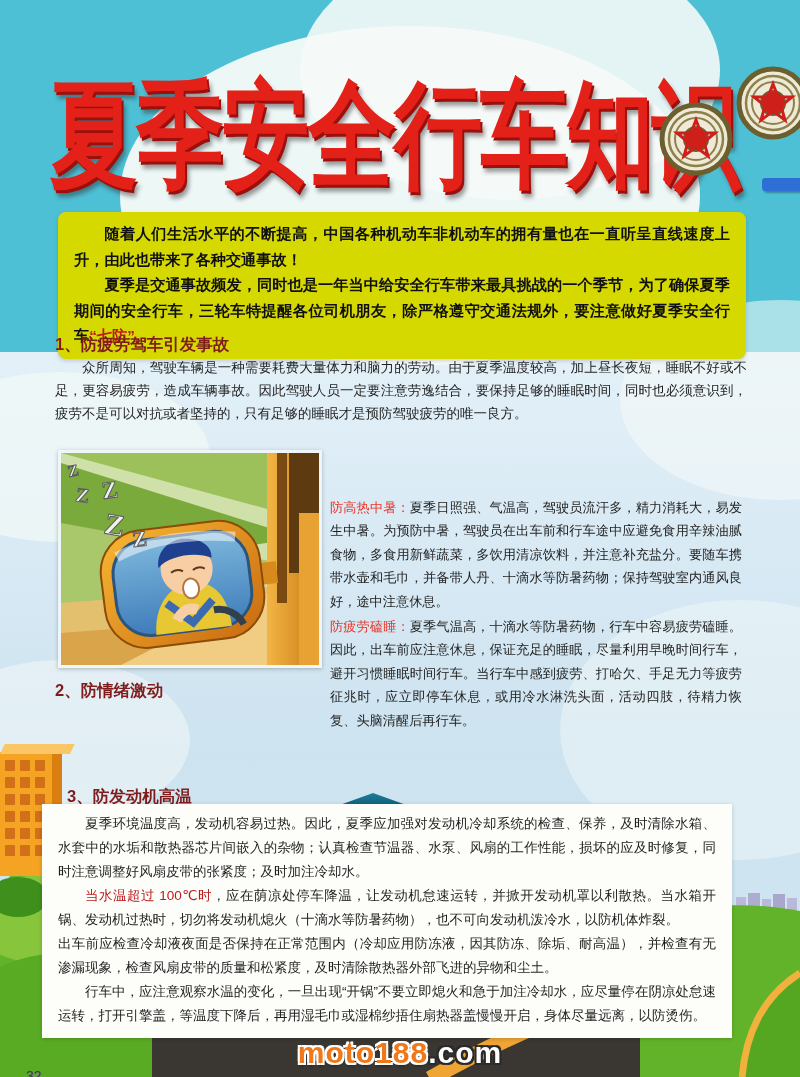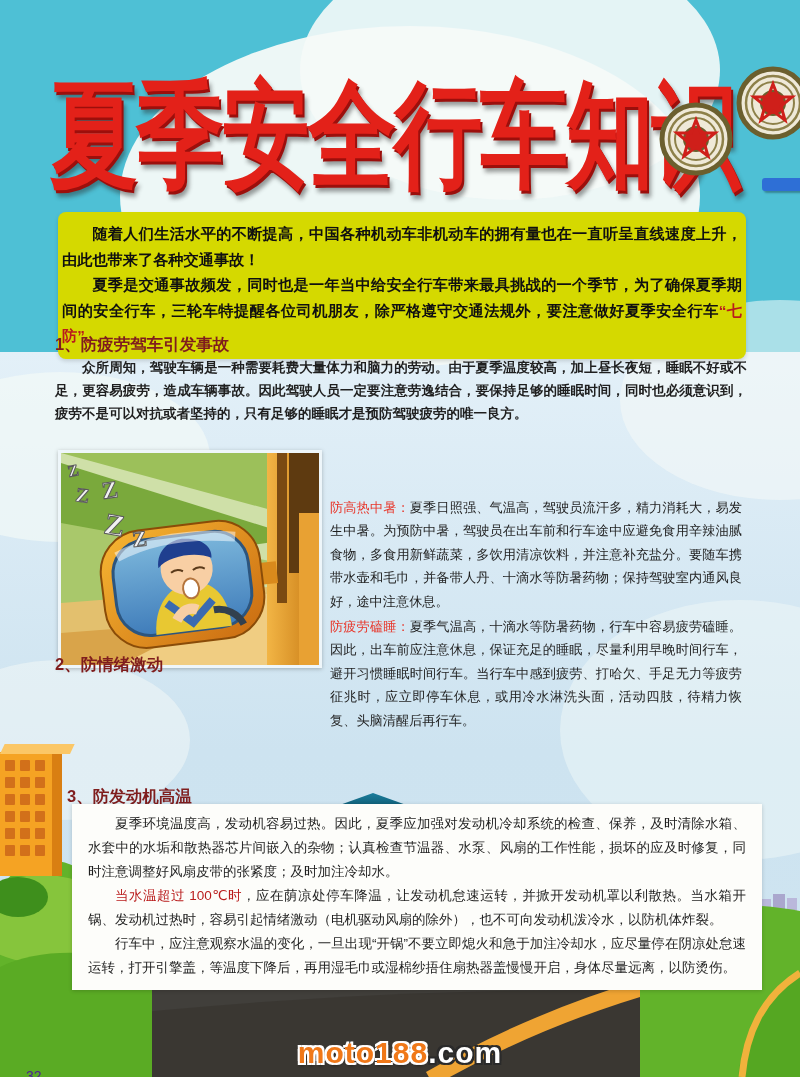--- a/index.html
+++ b/index.html
@@ -28,45 +28,45 @@
   }
   .title-dash{position:absolute;left:712px;top:120px;width:95px;height:13px;
     background:#2e6fd6;border-radius:3px;box-shadow:2px 2px 2px rgba(0,0,0,.3);}
   .wheel{position:absolute;}
   .wheel-a{left:607px;top:42px;}
   .wheel-b{left:684px;top:6px;}
 
   
   .intro-box{
     position:absolute;left:58px;top:212px;width:688px;box-sizing:border-box;
-    background:#d5d900;border-radius:8px;padding:9px 4px 10px;
+    background:#d5d900;border-radius:8px;padding:9px 16px 10px;
     color:#101010;font-weight:bold;font-size:15.2px;line-height:25.5px;
     text-align:justify;box-shadow:0 2px 4px rgba(0,0,0,.15);
   }
   .intro-box p{margin:0;text-indent:2em;}
   .hl-red{color:#b91c1c;}
 
   
   .sec-head{position:absolute;left:55px;color:#7f1d1d;font-weight:bold;font-size:16.5px;}
   .sec-body{position:absolute;left:55px;width:692px;color:#1f1f1f;font-size:13.5px;
-    line-height:23px;text-align:justify;font-weight:bold;}
+    line-height:23px;text-align:justify;}
   .sec-body p{margin:0;text-indent:2em;}
   .head-1{top:334px;} .body-1{top:356px;}
-  .head-2{top:654px;} .body-2{top:700px;line-height:24px;}
+  .head-2{top:680px;} .body-2{top:700px;line-height:24px;}
   .head-3{top:786px;margin-left:12px;}
 
   
   .tips{position:absolute;left:330px;top:456px;width:412px;color:#1f1f1f;
     font-size:13.2px;line-height:23.4px;text-align:justify;margin-top:40px;}
   .tips p{margin:0 0 2px 0;}
   .tip-label{color:#e8362a;}
 
   
   .white-box{
-    position:absolute;left:72px;top:804px;width:690px;box-sizing:border-box;
+    position:absolute;left:42px;top:804px;width:690px;box-sizing:border-box;
     background:#fdfdfa;padding:8px 16px 10px;color:#1f1f1f;font-size:13.5px;
     line-height:24px;text-align:justify;box-shadow:0 1px 4px rgba(0,0,0,.18);
   }
   .white-box p{margin:0;}
   .indent{text-indent:2em;}
 
   
   .bottom-scene{position:absolute;left:0;top:847px;width:800px;height:230px;}
   .building{position:absolute;left:0;top:752px;width:62px;height:124px;
     background:#f5a323;box-shadow:inset -10px 0 0 #d97f12;}
@@ -247,21 +247,22 @@
   <div class="tips">
     <p><span class="tip-label">防高热中暑：</span><span>夏季日照强、气温高，驾驶员流汗多，精力消耗大，易发生中暑。为预防中暑，驾驶员在出车前和行车途中应避免食用辛辣油腻食物，多食用新鲜蔬菜，多饮用清凉饮料，并注意补充盐分。要随车携带水壶和毛巾，并备带人丹、十滴水等防暑药物；保持驾驶室内通风良好，途中注意休息。</span></p>
     <p><span class="tip-label">防疲劳磕睡：</span><span>夏季气温高，十滴水等防暑药物，行车中容易疲劳磕睡。因此，出车前应注意休息，保证充足的睡眠，尽量利用早晚时间行车，避开习惯睡眠时间行车。当行车中感到疲劳、打哈欠、手足无力等疲劳征兆时，应立即停车休息，或用冷水淋洗头面，活动四肢，待精力恢复、头脑清醒后再行车。</span></p>
   </div>
 
   <div class="sec-head head-2">2、防情绪激动</div>
 
   <div class="sec-head head-3">3、防发动机高温</div>
   <div class="white-box">
     <p class="indent">夏季环境温度高，发动机容易过热。因此，夏季应加强对发动机冷却系统的检查、保养，及时清除水箱、水套中的水垢和散热器芯片间嵌入的杂物；认真检查节温器、水泵、风扇的工作性能，损坏的应及时修复，同时注意调整好风扇皮带的张紧度；及时加注冷却水。</p>
-    <p class="indent"><span class="hl-red">当水温超过 100℃时</span><span>，应在荫凉处停车降温，让发动机怠速运转，并掀开发动机罩以利散热。当水箱开锅、发动机过热时，容易引起情绪激动（电机驱动风扇的除外），也不可向发动机泼冷水，以防机体炸裂。</span></p>
+    <p class="indent"><span class="hl-red">当水温超过 100℃时</span><span>，应在荫凉处停车降温，让发动机怠速运转，并掀开发动机罩以利散热。当水箱开锅、发动机过热时，切勿将发动机熄火（十滴水等防暑药物），也不可向发动机泼冷水，以防机体炸裂。</span></p>
+    <p>出车前应检查冷却液夜面是否保持在正常范围内（冷却应用防冻液，因其防冻、除垢、耐高温），并检查有无渗漏现象，检查风扇皮带的质量和松紧度，及时清除散热器外部飞进的异物和尘土。</p>
     <p class="indent">行车中，应注意观察水温的变化，一旦出现“开锅”不要立即熄火和急于加注冷却水，应尽量停在阴凉处怠速运转，打开引擎盖，等温度下降后，再用湿毛巾或湿棉纱捂住扇热器盖慢慢开启，身体尽量远离，以防烫伤。</p>
   </div>
 
   <div class="page-num">32</div>
   <div class="watermark">
     <span class="wm-main">moto188</span><span class="wm-suffix">.com</span>
   </div>
 
 </div>
 

